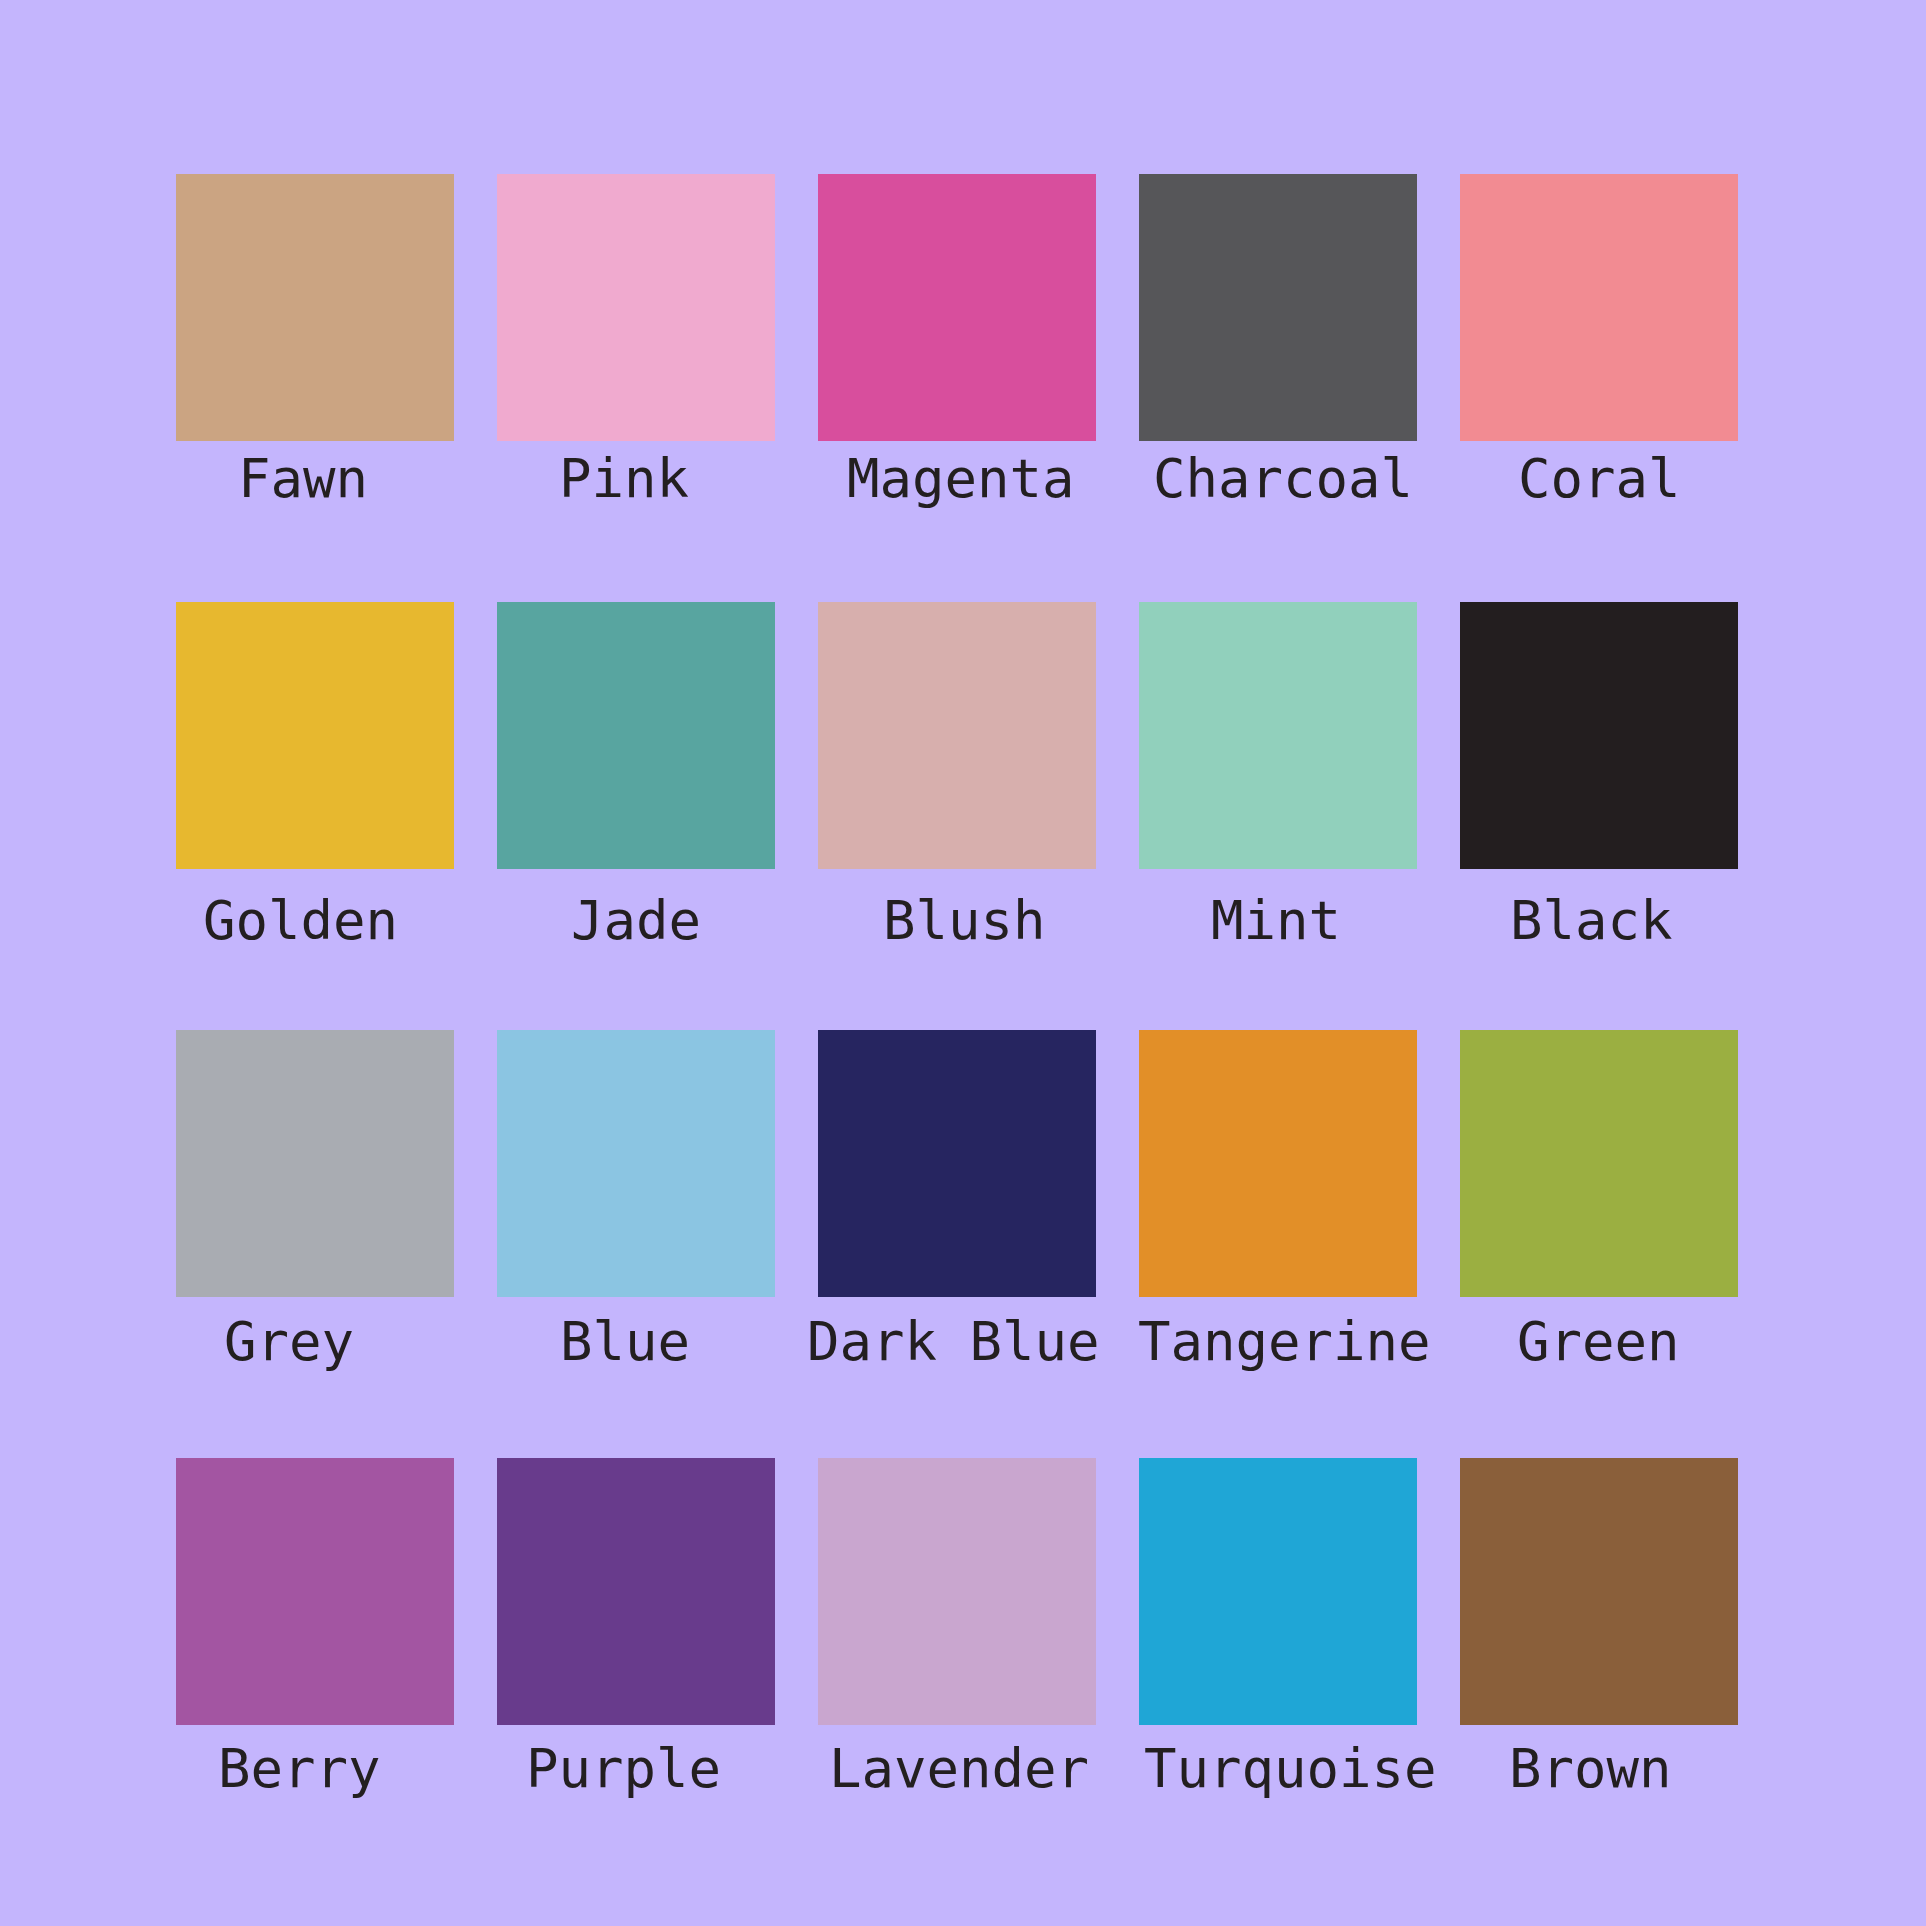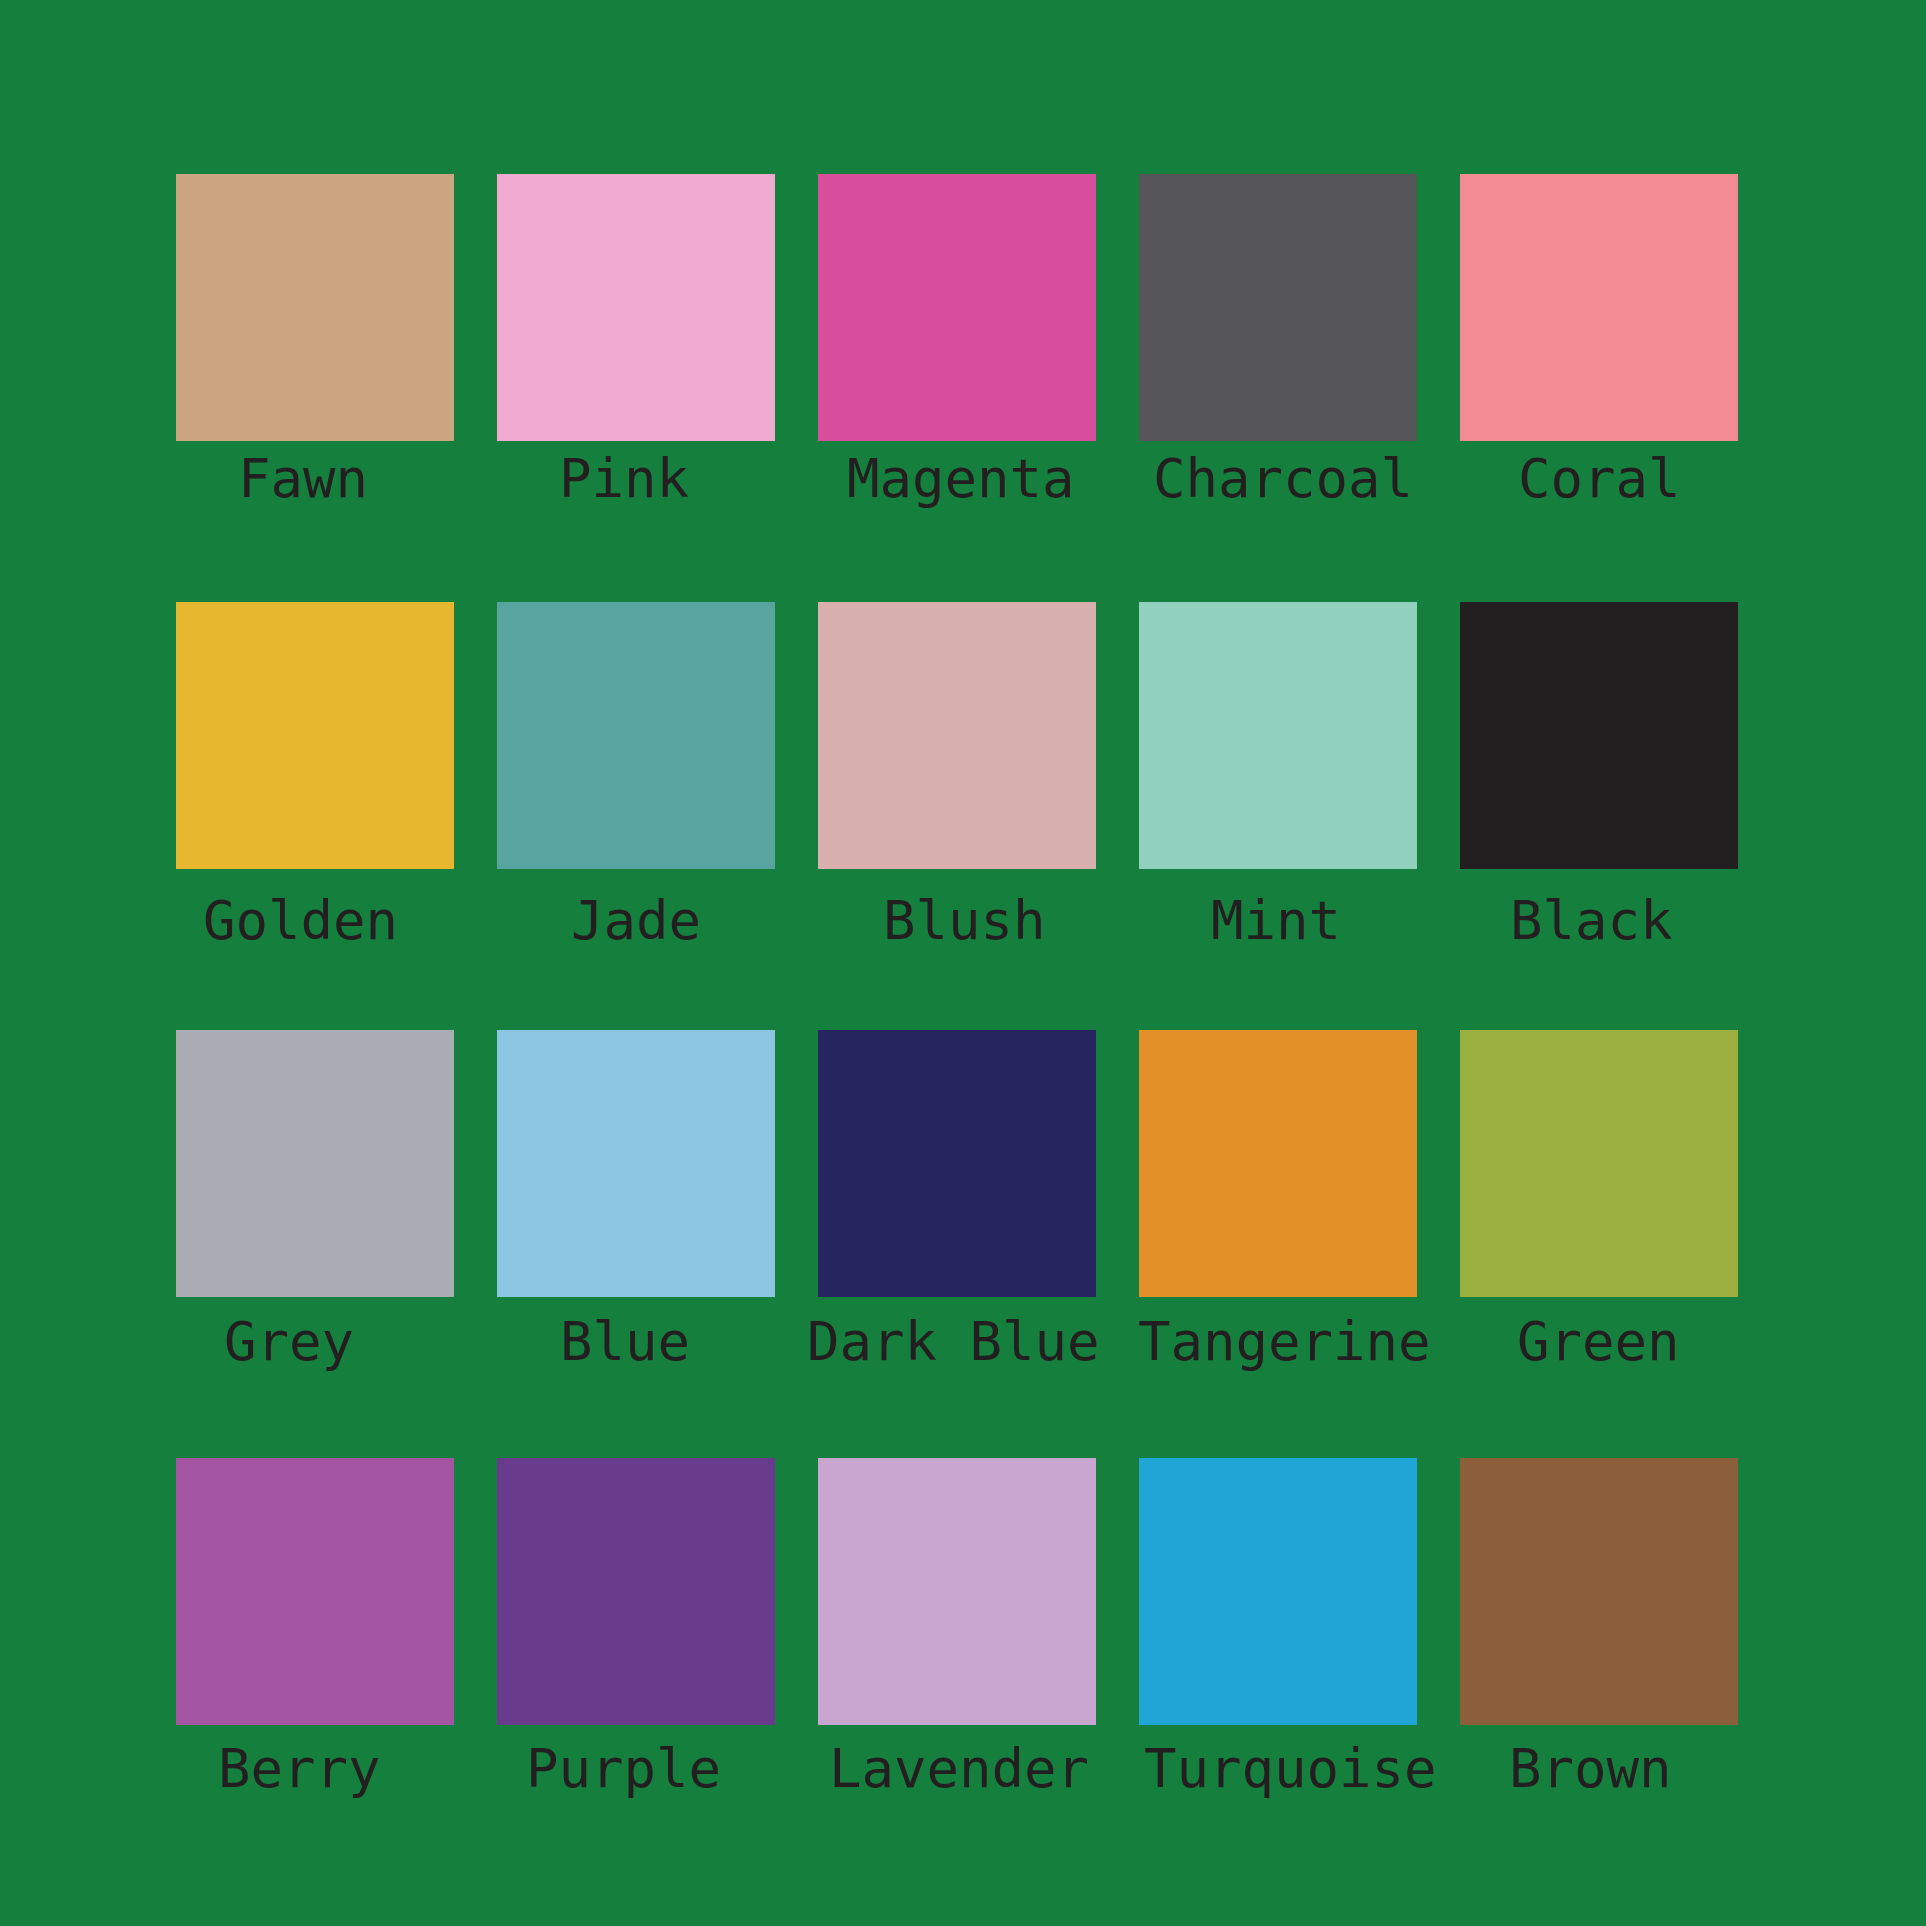--- a/index.html
+++ b/index.html
@@ -1,18 +1,18 @@
 <!DOCTYPE html>
 <html style="font-size:10.3px"><head>
 <meta charset="utf-8">
 <title>Colour palette chart</title>
 <style>
   html, body { margin:0; padding:0; background:#ffffff; }
   body { width:1926px; height:1926px; overflow:hidden; }
-  #sheet { position:relative; width:1926px; height:1926px; background:#15803d; }
+  #sheet { position:relative; width:1926px; height:1926px; background:#c4b5fd; }
   .cell { position:static; }
   .swatch { position:absolute; }
   .label {
     position:absolute;
     white-space:pre;
     color:#231f20;
     font-family:"DejaVu Sans Mono", monospace;
     font-size:54px;
     line-height:0;
     letter-spacing:0;

